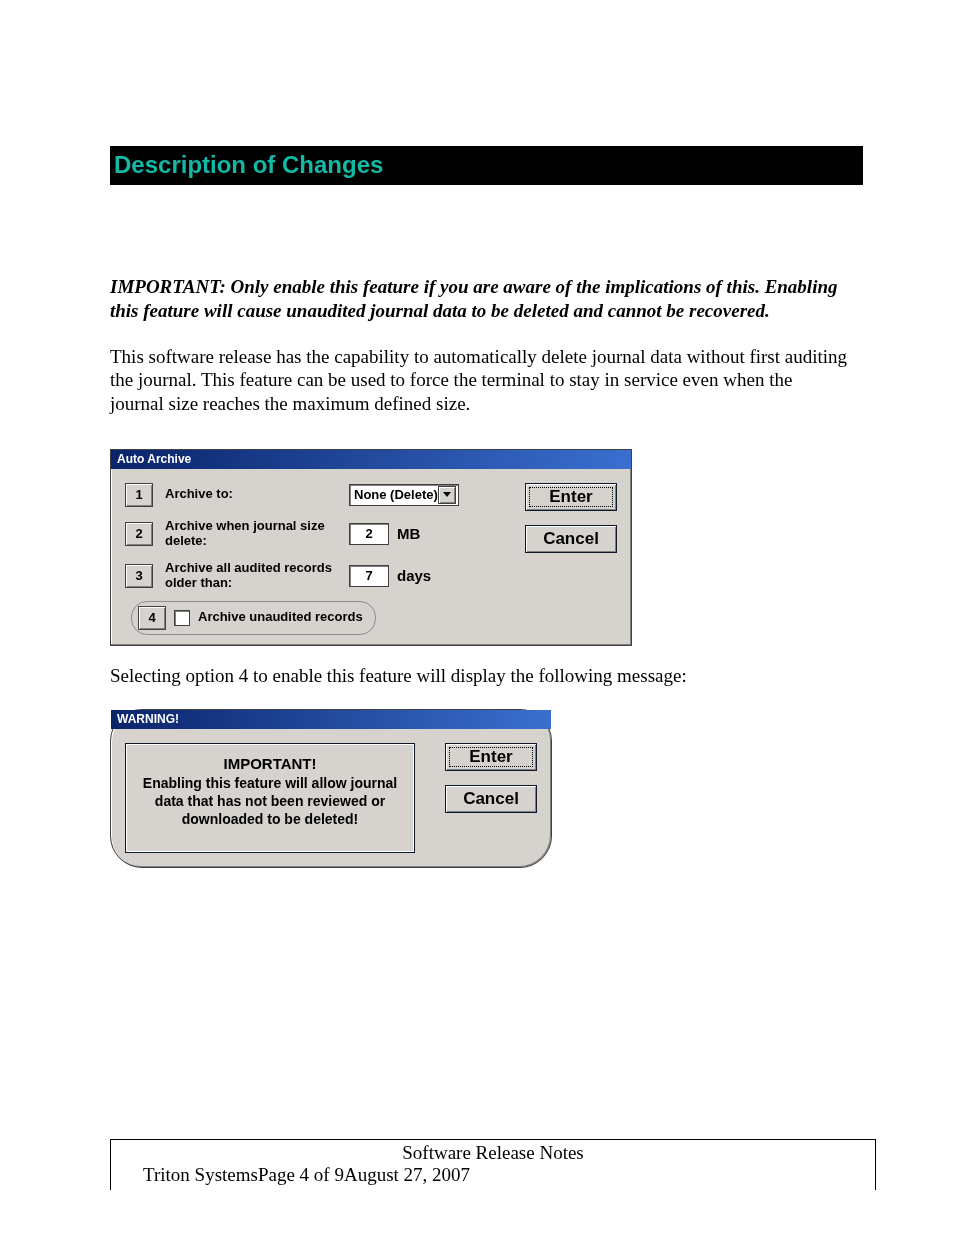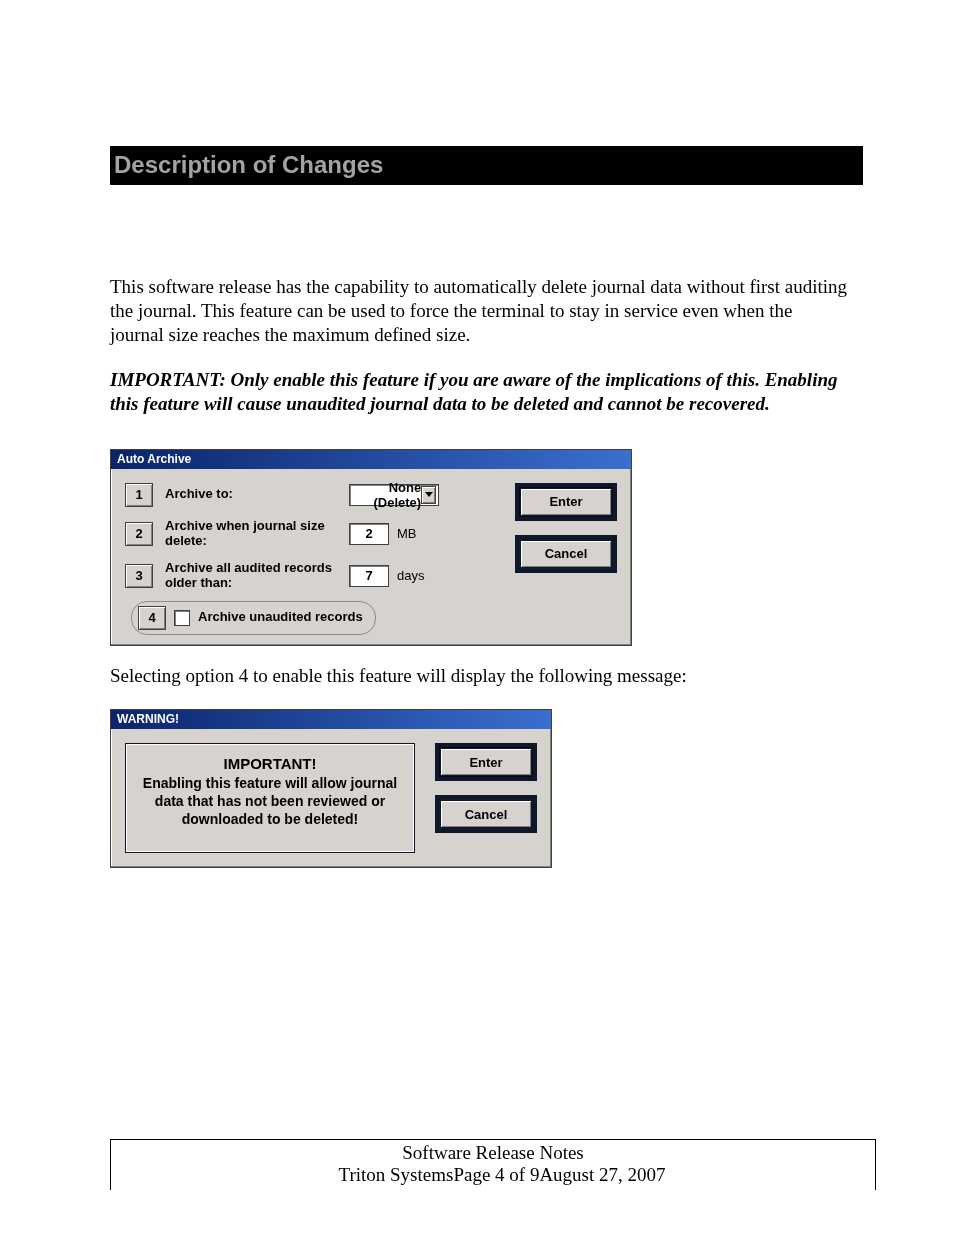--- a/index.html
+++ b/index.html
@@ -12,21 +12,21 @@
   }
   .page {
     padding: 110px 110px 40px 110px;
     box-sizing: border-box;
     width: 954px;
     min-height: 1235px;
     position: relative;
   }
   .heading-bar {
     background: #000;
-    color: #a3a3a3;
+    color: #14b8a6;
     font-family: Arial, Helvetica, sans-serif;
     font-weight: bold;
     font-size: 24px;
     padding: 5px 4px 6px 4px;
     margin-top: 36px;
     margin-bottom: 90px;
     width: 745px;
   }
   .body-text {
     font-size: 19px;
@@ -95,21 +95,21 @@
     border: 1px solid #404040;
     box-shadow: inset 1px 1px 0 #808080, inset -1px -1px 0 #ffffff;
     font-weight: bold;
     font-size: 13px;
     padding: 2px 4px;
     font-family: "Tahoma",Arial,sans-serif;
     height: 22px;
     box-sizing: border-box;
   }
   .win-select {
-    width: 90px;
+    width: 110px;
     display:flex;
     align-items:center;
     justify-content:space-between;
     text-align:right;
   }
   .win-select-arrow {
     width: 16px;
     height: 16px;
     background: #d6d3ce;
     border: 1px solid #404040;
@@ -119,39 +119,39 @@
   }
   .win-select-arrow::after{
     content:"";
     width:0;height:0;
     border-left:4px solid transparent;
     border-right:4px solid transparent;
     border-top:5px solid #000;
   }
   .win-input { width: 40px; text-align:center;}
   .unit {
-    font-weight: normal;
-    font-size: 13px;
+    font-weight: bold;
+    font-size: 15px;
     font-family: "Tahoma",Arial,sans-serif;
     text-align: center;
   }
   .btn-col {
     display:flex;
     flex-direction:column;
     gap:14px;
     align-items:flex-end;
   }
   .win-button {
     width: 90px;
     height: 26px;
     background: #d6d3ce;
-    border: 6px solid #0f172a;
+    border: 1px solid #0f172a;
     box-shadow: inset 1px 1px 0 #ffffff, inset -1px -1px 0 #808080;
     font-weight: bold;
-    font-size: 13px;
+    font-size: 17px;
     font-family: "Tahoma",Arial,sans-serif;
     display:flex;align-items:center;justify-content:center;
   }
   .win-button.default {
     outline: 1px dotted #000;
     outline-offset: -5px;
   }
   .option4-wrap {
     display:inline-flex;
     align-items:center;
@@ -162,21 +162,21 @@
     margin-top: 10px;
     margin-left: 6px;
   }
   .win-checkbox {
     width: 14px; height: 14px;
     background: #fff;
     border: 1px solid #404040;
     box-shadow: inset 1px 1px 0 #808080, inset -1px -1px 0 #ffffff;
   }
   
-  .dlg2 { width: 440px; margin: 16px 0 18px 0;}
+  .dlg2 { width: 440px; margin: 16px 0 18px 0; border-radius: 32px;}
   .dlg2-body {
     padding: 14px;
     display:grid;
     grid-template-columns: 1fr 110px;
     column-gap: 12px;
     align-items:start;
   }
   .warn-box {
     border: 1px solid #0f172a;
     box-shadow: inset 1px 1px 0 #ffffff, inset -1px -1px 0 #ffffff;
@@ -195,34 +195,34 @@
     right: 78px;
     bottom: 45px;
     border: 1px solid #000;
     border-bottom: none;
     font-size: 19px;
     margin-top: 24px;
   }
   .footer .row1 { text-align:center; padding: 2px 0 0 0;}
   .footer .row2 {
     display:flex;
-    justify-content:center;
+    justify-content:flex-start;
     padding: 0 14px 4px 32px;
   }
 </style>
 </head>
 <body>
 
 <div class="page">
 
   <div class="heading-bar">Description of Changes</div>
 
+  <p class="body-text important">IMPORTANT:  Only enable this feature if you are aware of the implications of this.  Enabling this feature will cause unaudited journal data to be deleted and cannot be recovered.</p>
+
   <p class="body-text">This software release has the capability to automatically delete journal data without first auditing the journal.  This feature can be used to force the terminal to stay in service even when the journal size reaches the maximum defined size.</p>
-
-  <p class="body-text important">IMPORTANT:  Only enable this feature if you are aware of the implications of this.  Enabling this feature will cause unaudited journal data to be deleted and cannot be recovered.</p>
 
 
   <div class="dlg">
     <div class="dlg-title">Auto Archive</div>
     <div class="dlg-body">
       <div style="display:flex; gap:16px; align-items:flex-start;">
         <div style="flex:1;">
           <div class="dlg-grid">
 
             <div class="numbtn">1</div>

